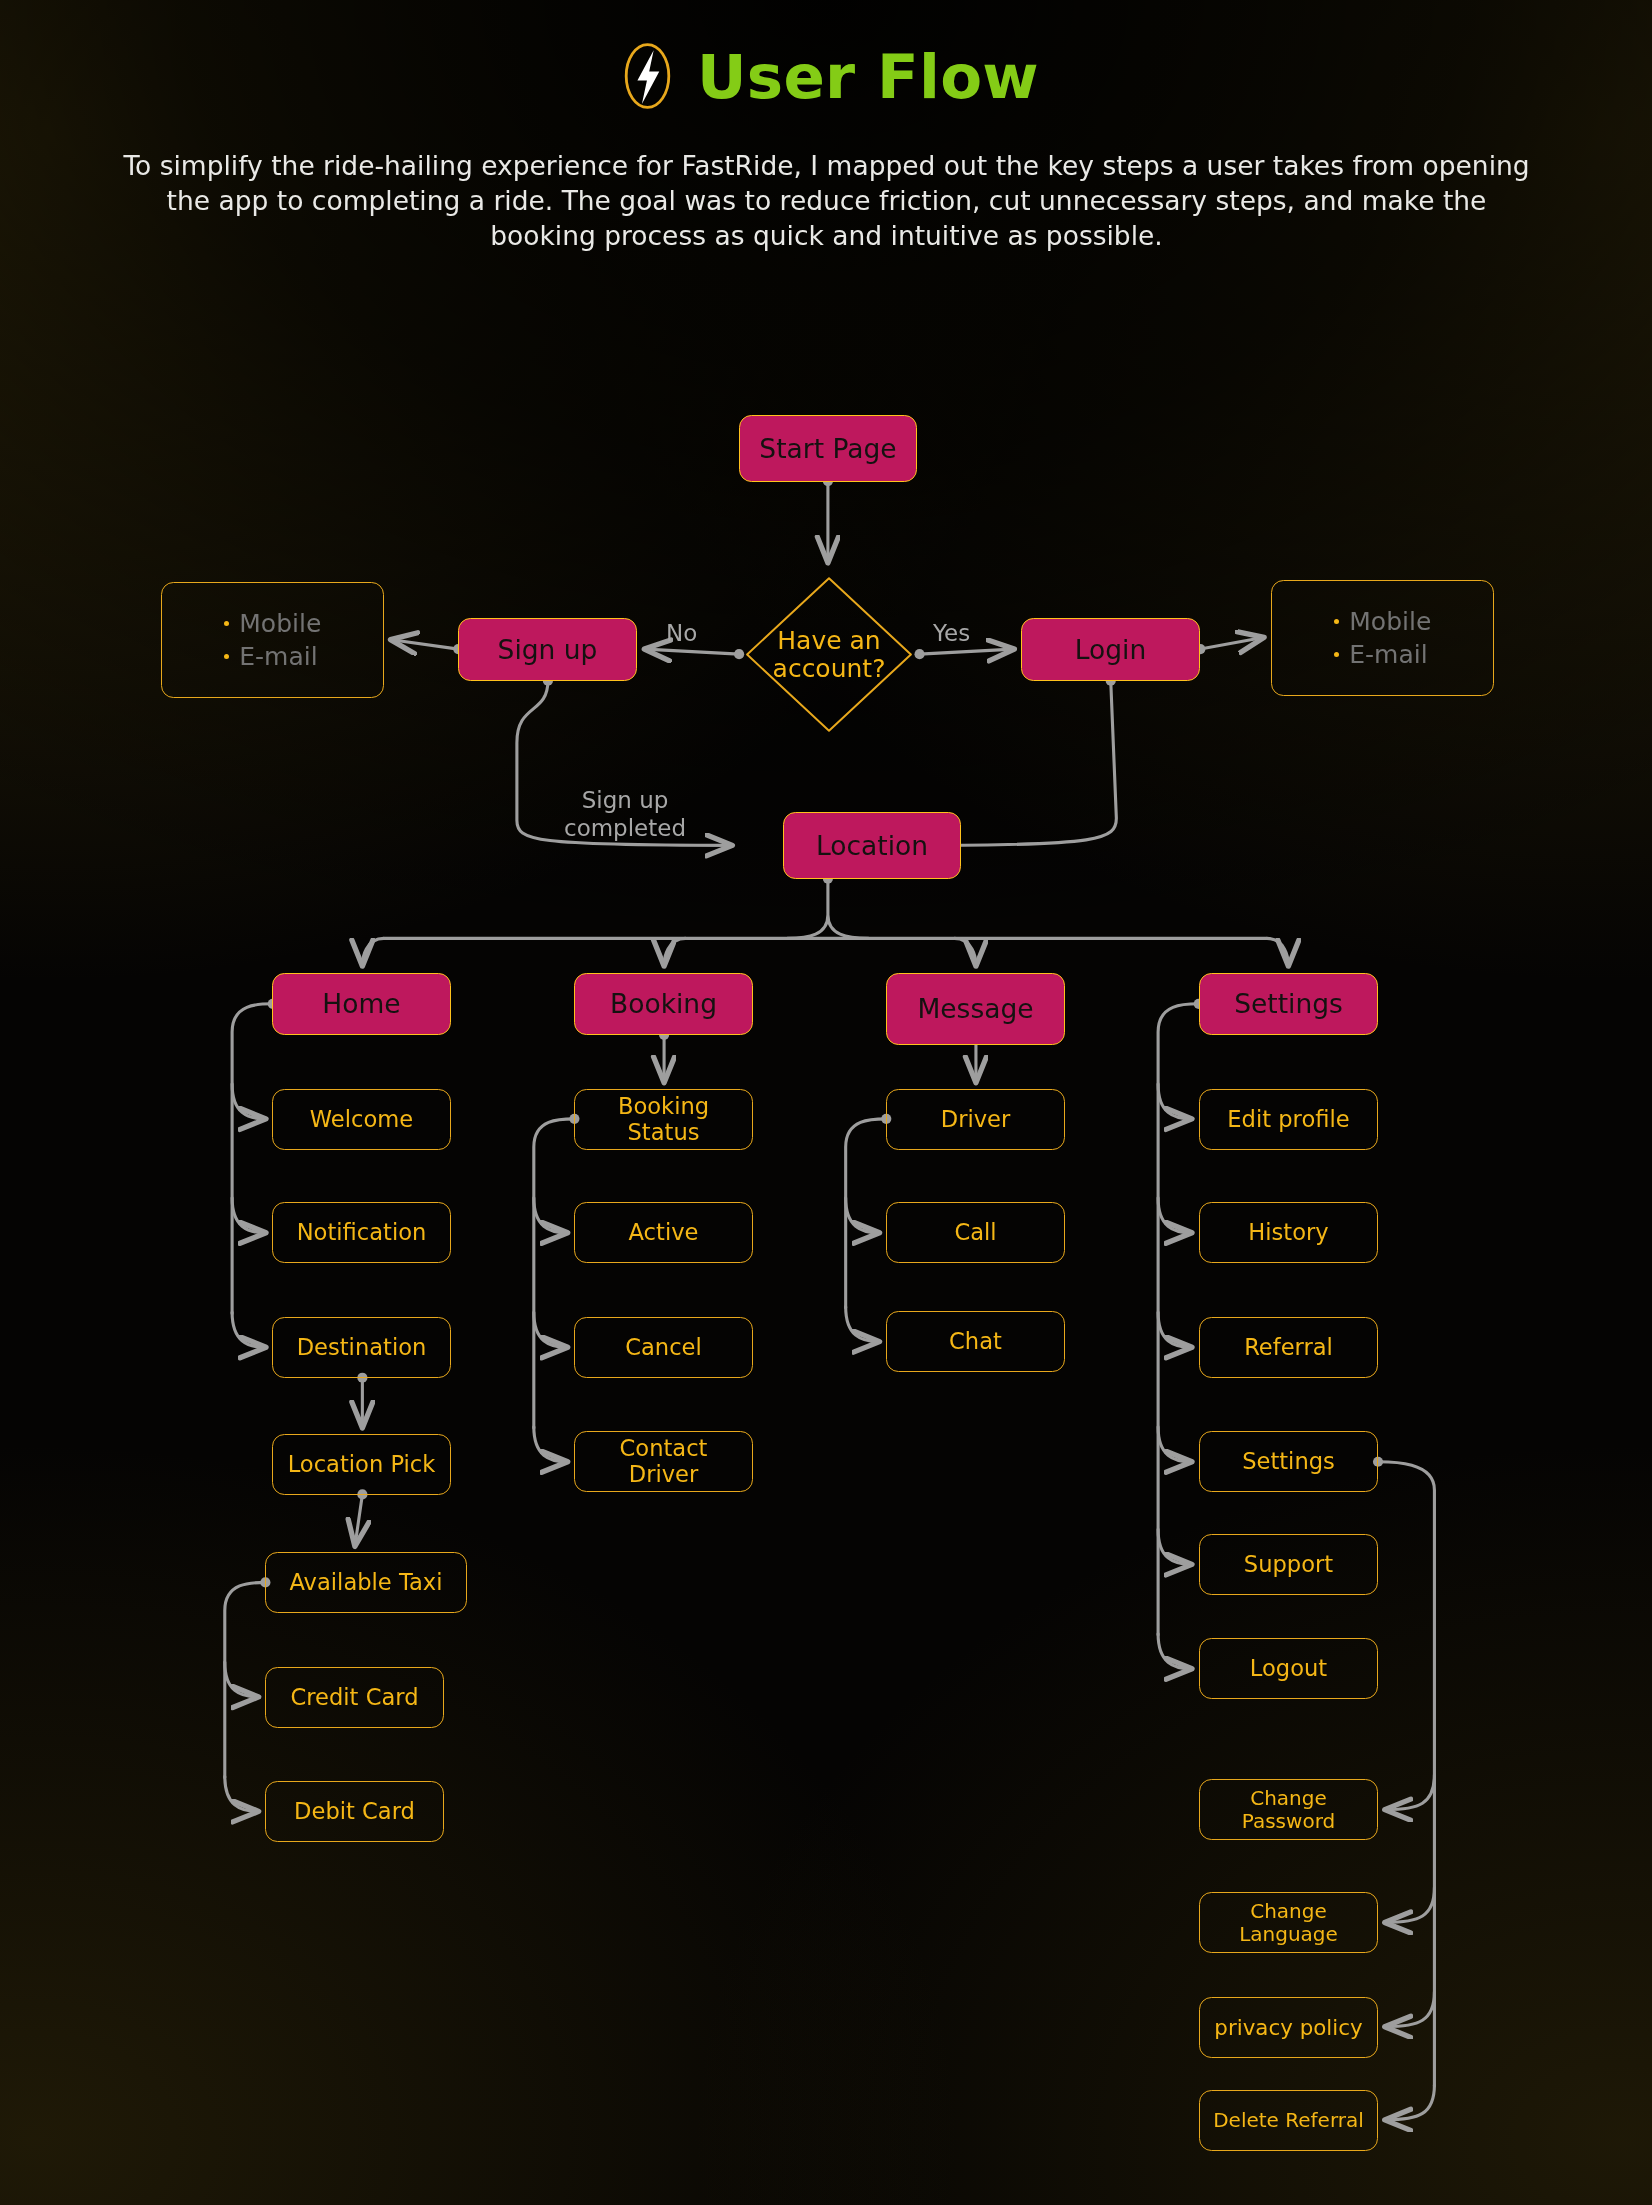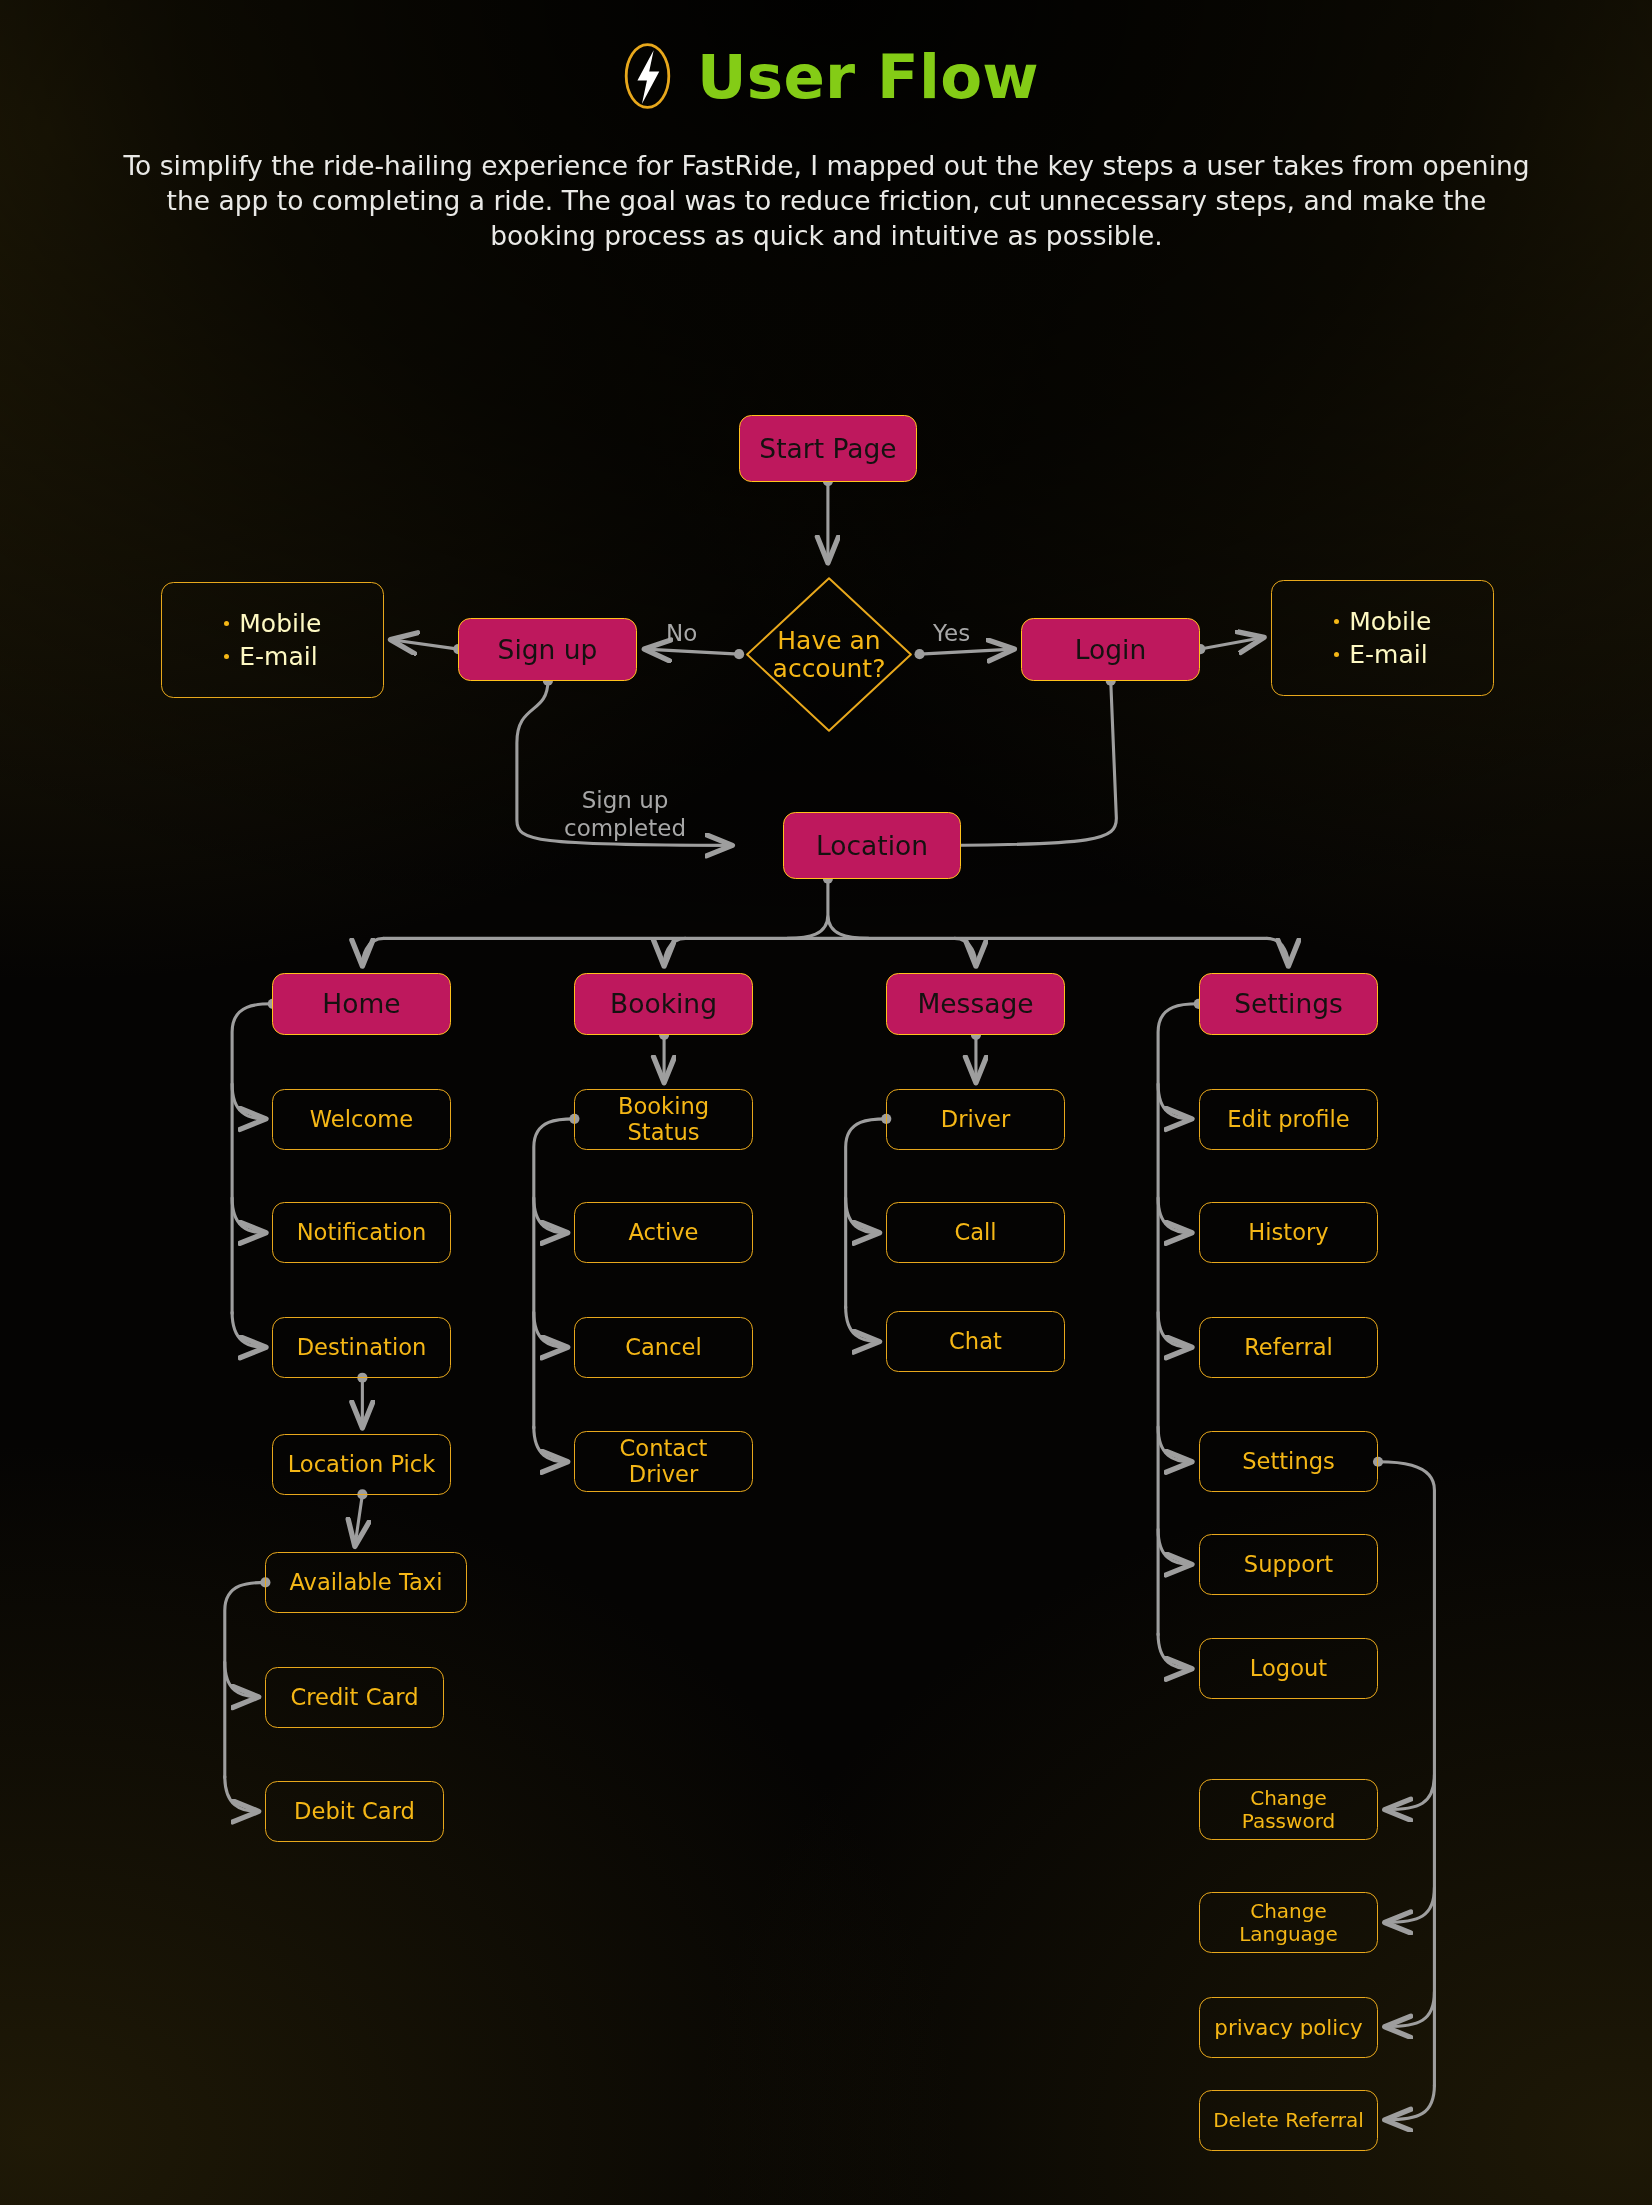--- a/index.html
+++ b/index.html
@@ -46,21 +46,21 @@
     border-radius:12.4px;
     padding:2.3px 5.6px;
     line-height:1.12;
   }
   .node.filled{background:#be185d;color:#141210;border:1.1px solid #FFC21C;font-weight:400;}
   .node.outline{background:transparent;color:#F5B716;border:1.1px solid #E8A81C;font-weight:400;}
   .node.diamond-label{
     background:transparent;border:0;color:#F5B716;
   }
   .node .bullets{
-    text-align:left;color:#fef9c3;
+    text-align:left;color:#737373;
   }
   .node .bullets div{display:flex;align-items:center;gap:10px;margin:5px 0;}
   .node .bullets .dot{
     width:5.6px;height:5.6px;border-radius:50%;background:#F5B716;flex:0 0 auto;
   }
 
   .edge-label{
     position:absolute;color:#a7a7a7;font-size:23px;line-height:1.2;
     text-align:center;white-space:pre-line;
   }
@@ -205,21 +205,21 @@
         <div class="node outline" style="left: 272px; top: 1434px; width: 179px; height: 61px; font-size: 22.6px; white-space: pre-line;">Location Pick</div>
         <div class="node outline" style="left: 265px; top: 1552px; width: 202px; height: 61px; font-size: 22.6px; white-space: pre-line;">Available Taxi</div>
         <div class="node outline" style="left: 265px; top: 1667px; width: 179px; height: 61px; font-size: 22.6px; white-space: pre-line;">Credit Card</div>
         <div class="node outline" style="left: 265px; top: 1781px; width: 179px; height: 61px; font-size: 22.6px; white-space: pre-line;">Debit Card</div>
         <div class="node filled" style="left: 574px; top: 973px; width: 179px; height: 62px; font-size: 26.5px; white-space: pre-line;">Booking</div>
         <div class="node outline" style="left: 574px; top: 1089px; width: 179px; height: 61px; font-size: 22.6px; white-space: pre-line;">Booking Status</div>
         <div class="node outline" style="left: 574px; top: 1202px; width: 179px; height: 61px; font-size: 22.6px; white-space: pre-line;">Active</div>
         <div class="node outline" style="left: 574px; top: 1317px; width: 179px; height: 61px; font-size: 22.6px; white-space: pre-line;">Cancel</div>
         <div class="node outline" style="left: 574px; top: 1431px; width: 179px; height: 61px; font-size: 22.6px; white-space: pre-line;">Contact
 Driver</div>
-        <div class="node filled" style="left: 886px; top: 973px; width: 179px; height: 62px; font-size: 26.5px; white-space: pre-line;">Message</div>
+        <div class="node filled" style="left: 886px; top: 973px; width: 179px; height: 72px; font-size: 26.5px; white-space: pre-line;">Message</div>
         <div class="node outline" style="left: 886px; top: 1089px; width: 179px; height: 61px; font-size: 22.6px; white-space: pre-line;">Driver</div>
         <div class="node outline" style="left: 886px; top: 1202px; width: 179px; height: 61px; font-size: 22.6px; white-space: pre-line;">Call</div>
         <div class="node outline" style="left: 886px; top: 1311px; width: 179px; height: 61px; font-size: 22.6px; white-space: pre-line;">Chat</div>
         <div class="node filled" style="left: 1199px; top: 973px; width: 179px; height: 62px; font-size: 26.5px; white-space: pre-line;">Settings</div>
         <div class="node outline" style="left: 1199px; top: 1089px; width: 179px; height: 61px; font-size: 22.6px; white-space: pre-line;">Edit profile</div>
         <div class="node outline" style="left: 1199px; top: 1202px; width: 179px; height: 61px; font-size: 22.6px; white-space: pre-line;">History</div>
         <div class="node outline" style="left: 1199px; top: 1317px; width: 179px; height: 61px; font-size: 22.6px; white-space: pre-line;">Referral</div>
         <div class="node outline" style="left: 1199px; top: 1431px; width: 179px; height: 61px; font-size: 22.6px; white-space: pre-line;">Settings</div>
         <div class="node outline" style="left: 1199px; top: 1534px; width: 179px; height: 61px; font-size: 22.6px; white-space: pre-line;">Support</div>
         <div class="node outline" style="left: 1199px; top: 1638px; width: 179px; height: 61px; font-size: 22.6px; white-space: pre-line;">Logout</div>

